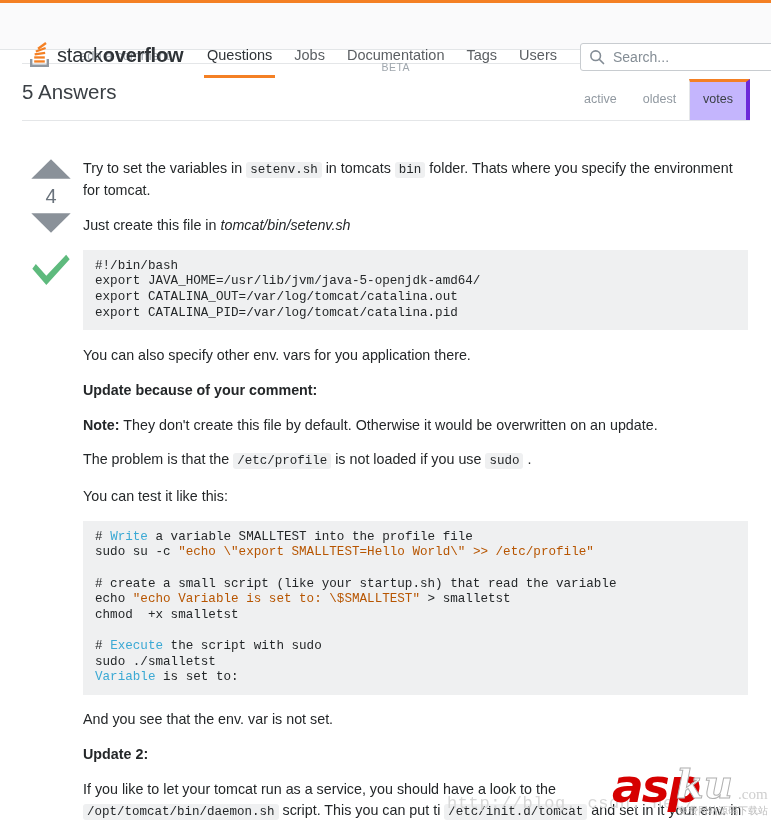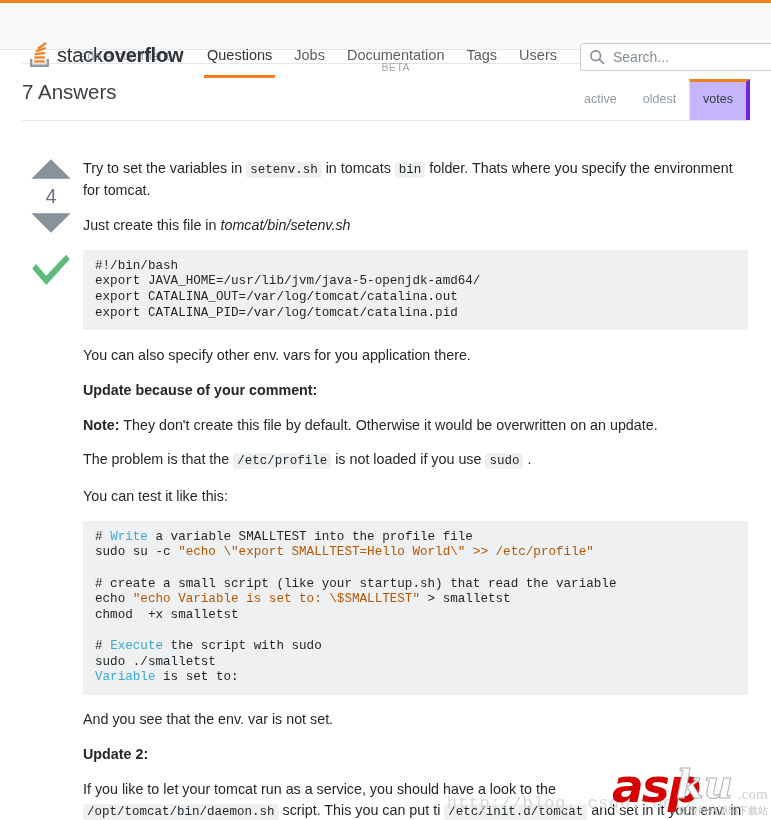--- a/index.html
+++ b/index.html
@@ -199,21 +199,21 @@
 <body>
 
 <div id="page">
 
   <div class="content">
 
     <div class="ghost-comment">add a comment</div>
     <div class="ghost-rule"></div>
 
     <div class="answers-header">
-      <h2 class="answers-title">7 Answers</h2>
+      <h2 class="answers-title">5 Answers</h2>
       <div class="sort-tabs">
         <div class="sort-tab">active</div>
         <div class="sort-tab">oldest</div>
         <div class="sort-tab selected">votes</div>
       </div>
     </div>
     <div class="answers-rule"></div>
 
     <div class="answer">
 

